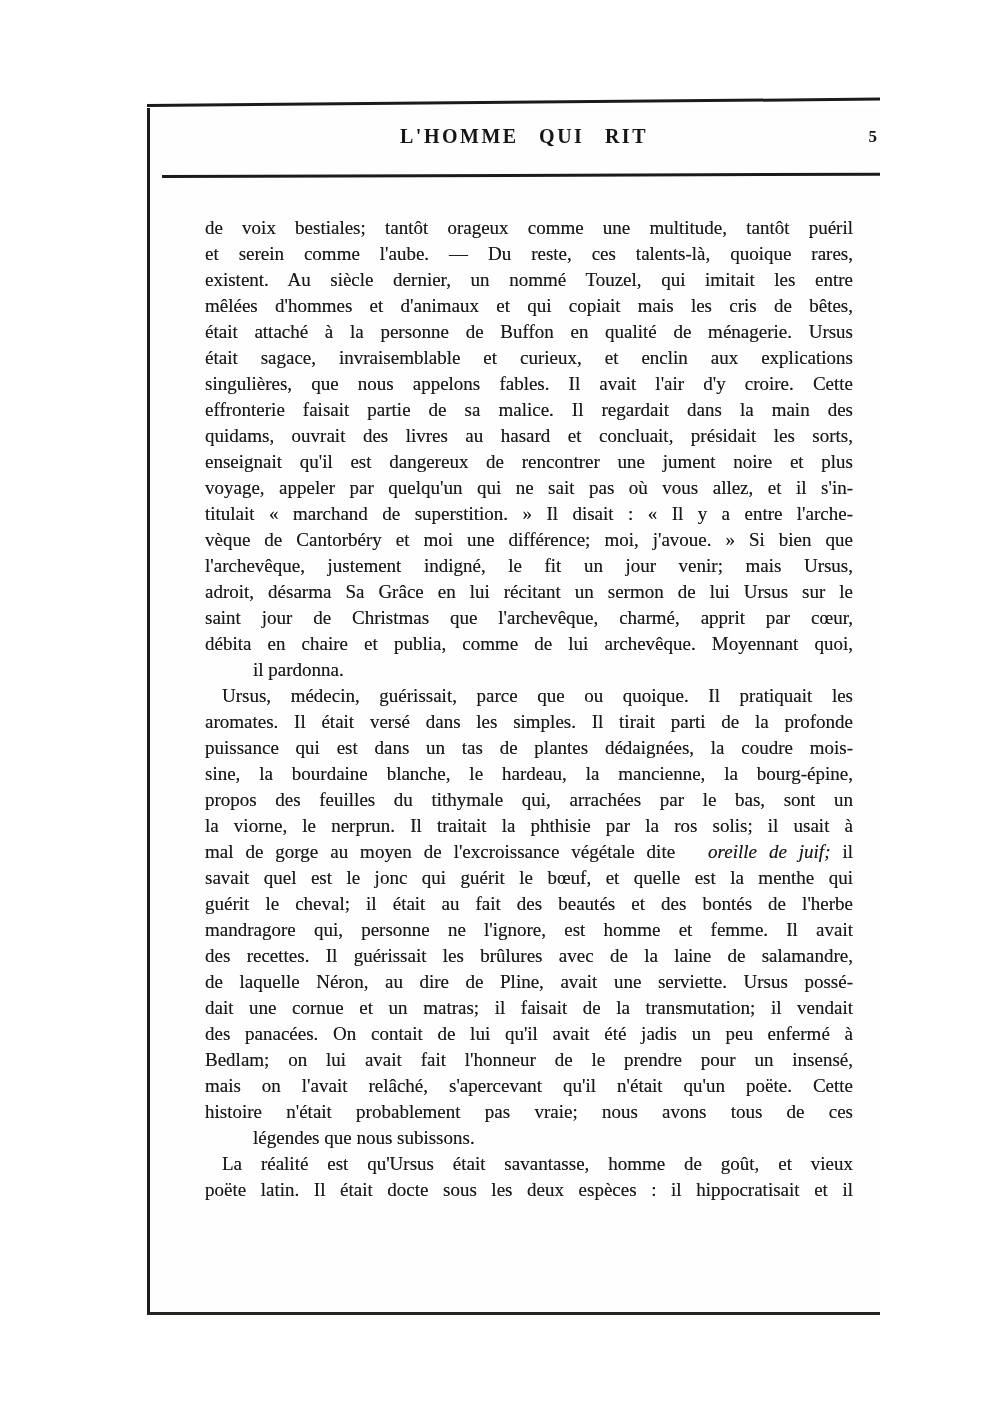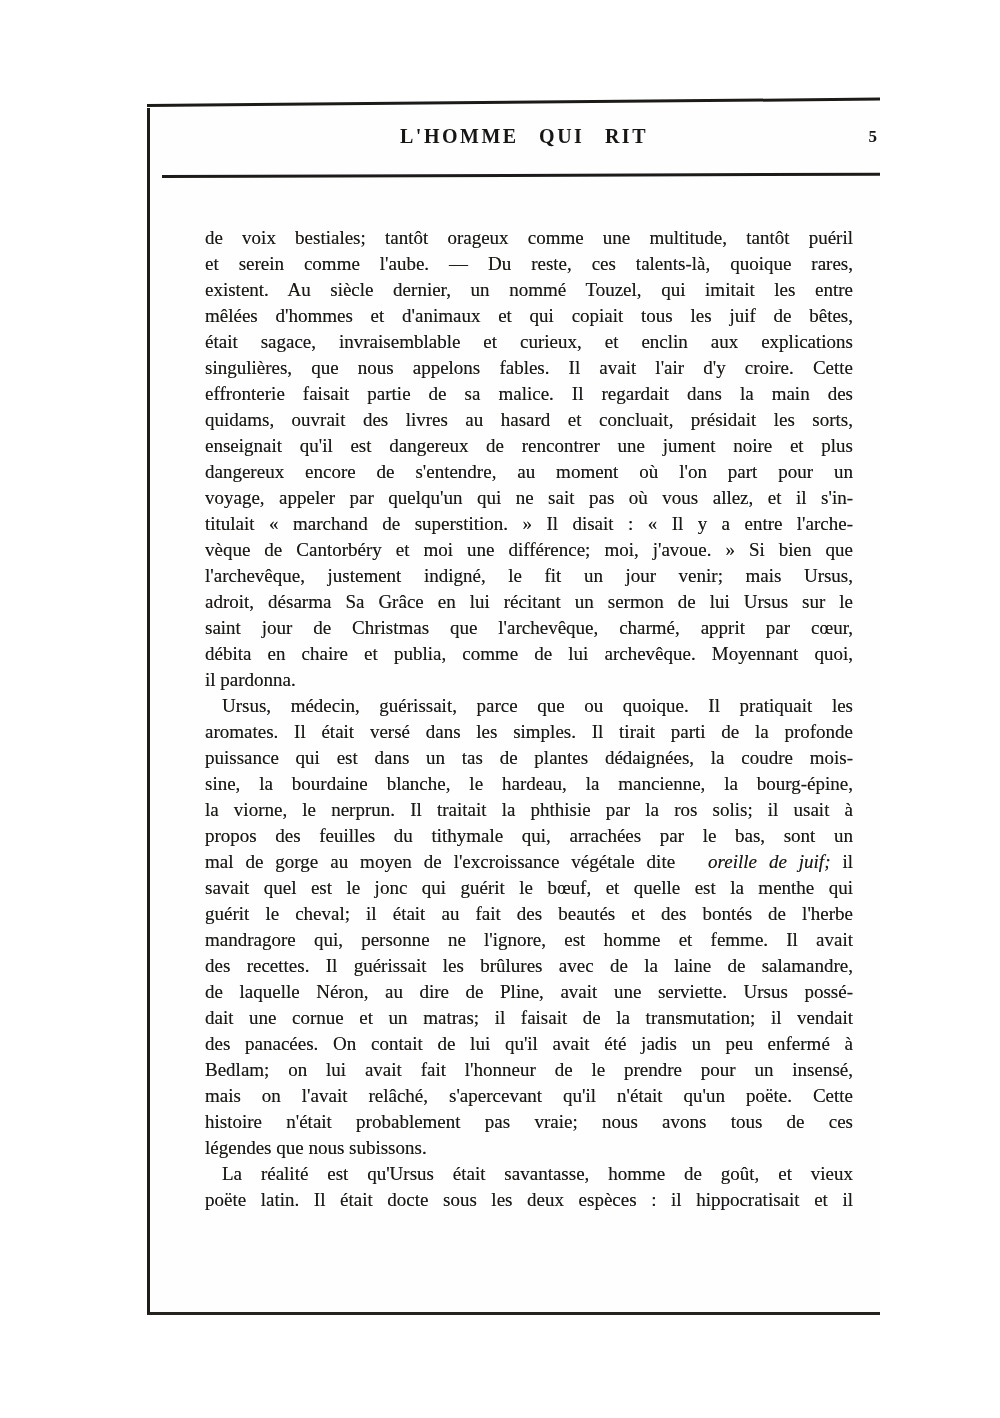--- a/index.html
+++ b/index.html
@@ -66,36 +66,36 @@
     top: 67px;
     width: 736px;
     height: 3px;
     background: #1d1b18;
     transform: rotate(-0.18deg);
     transform-origin: left center;
   }
   .body-text {
     position: absolute;
     left: 55px;
-    top: 117px;
+    top: 107px;
     width: 648px;
     font-size: 19px;
     line-height: 26px;
     color: #1b1916;
     text-shadow: 0 0 0.5px rgba(20,16,12,0.55);
   }
   .line {
     text-align: justify;
     text-align-last: justify;
     height: 26px;
     overflow: visible;
     white-space: normal;
   }
   .line.indent { text-indent: 17px; }
-  .line.last { text-align-last: left; }
+  .line.last { text-align-last: left; margin-left: 48px; }
   .line em { font-style: italic; margin-left: 21px; }
   
   .edge-artifact {
     position: absolute;
     left: 746px;
     top: 141px;
     width: 5px;
     height: 15px;
     border-right: 2px solid #5a5650;
     border-bottom: 2px solid #6a665f;
@@ -113,41 +113,41 @@
     </div>
 
     <span class="page-number">5</span>
 
     <div class="rule-header"></div>
 
     <div class="body-text" style="color: rgb(27, 25, 22);">
         <div class="line">de voix bestiales; tantôt orageux comme une multitude, tantôt puéril</div>
         <div class="line">et serein comme l'aube. — Du reste, ces talents-là, quoique rares,</div>
         <div class="line">existent. Au siècle dernier, un nommé Touzel, qui imitait les entre</div>
-        <div class="line">mêlées d'hommes et d'animaux et qui copiait tous les juif de bêtes,</div>
+        <div class="line">mêlées d'hommes et d'animaux et qui copiait mais les cris de bêtes,</div>
+        <div class="line">était attaché à la personne de Buffon en qualité de ménagerie. Ursus</div>
         <div class="line">était sagace, invraisemblable et curieux, et enclin aux explications</div>
         <div class="line">singulières, que nous appelons fables. Il avait l'air d'y croire. Cette</div>
         <div class="line">effronterie faisait partie de sa malice. Il regardait dans la main des</div>
         <div class="line">quidams, ouvrait des livres au hasard et concluait, présidait les sorts,</div>
         <div class="line">enseignait qu'il est dangereux de rencontrer une jument noire et plus</div>
-        <div class="line">dangereux encore de s'entendre, au moment où l'on part pour un</div>
         <div class="line">voyage, appeler par quelqu'un qui ne sait pas où vous allez, et il s'in-</div>
         <div class="line">titulait « marchand de superstition. » Il disait : « Il y a entre l'arche-</div>
         <div class="line">vèque de Cantorbéry et moi une différence; moi, j'avoue. » Si bien que</div>
         <div class="line">l'archevêque, justement indigné, le fit un jour venir; mais Ursus,</div>
         <div class="line">adroit, désarma Sa Grâce en lui récitant un sermon de lui Ursus sur le</div>
         <div class="line">saint jour de Christmas que l'archevêque, charmé, apprit par cœur,</div>
         <div class="line">débita en chaire et publia, comme de lui archevêque. Moyennant quoi,</div>
         <div class="line last">il pardonna.</div>
         <div class="line indent">Ursus, médecin, guérissait, parce que ou quoique. Il pratiquait les</div>
         <div class="line">aromates. Il était versé dans les simples. Il tirait parti de la profonde</div>
         <div class="line">puissance qui est dans un tas de plantes dédaignées, la coudre mois-</div>
         <div class="line">sine, la bourdaine blanche, le hardeau, la mancienne, la bourg-épine,</div>
+        <div class="line">propos des feuilles du tithymale qui, arrachées par le bas, sont un</div>
         <div class="line">la viorne, le nerprun. Il traitait la phthisie par la ros solis; il usait à</div>
-        <div class="line">propos des feuilles du tithymale qui, arrachées par le bas, sont un</div>
         <div class="line"><span>mal de gorge au moyen de l'excroissance végétale dite </span><em>oreille de juif;</em><span> il</span></div>
         <div class="line">savait quel est le jonc qui guérit le bœuf, et quelle est la menthe qui</div>
         <div class="line">guérit le cheval; il était au fait des beautés et des bontés de l'herbe</div>
         <div class="line">mandragore qui, personne ne l'ignore, est homme et femme. Il avait</div>
         <div class="line">des recettes. Il guérissait les brûlures avec de la laine de salamandre,</div>
         <div class="line">de laquelle Néron, au dire de Pline, avait une serviette. Ursus possé-</div>
         <div class="line">dait une cornue et un matras; il faisait de la transmutation; il vendait</div>
         <div class="line">des panacées. On contait de lui qu'il avait été jadis un peu enfermé à</div>
         <div class="line">Bedlam; on lui avait fait l'honneur de le prendre pour un insensé,</div>
         <div class="line">mais on l'avait relâché, s'apercevant qu'il n'était qu'un poëte. Cette</div>

